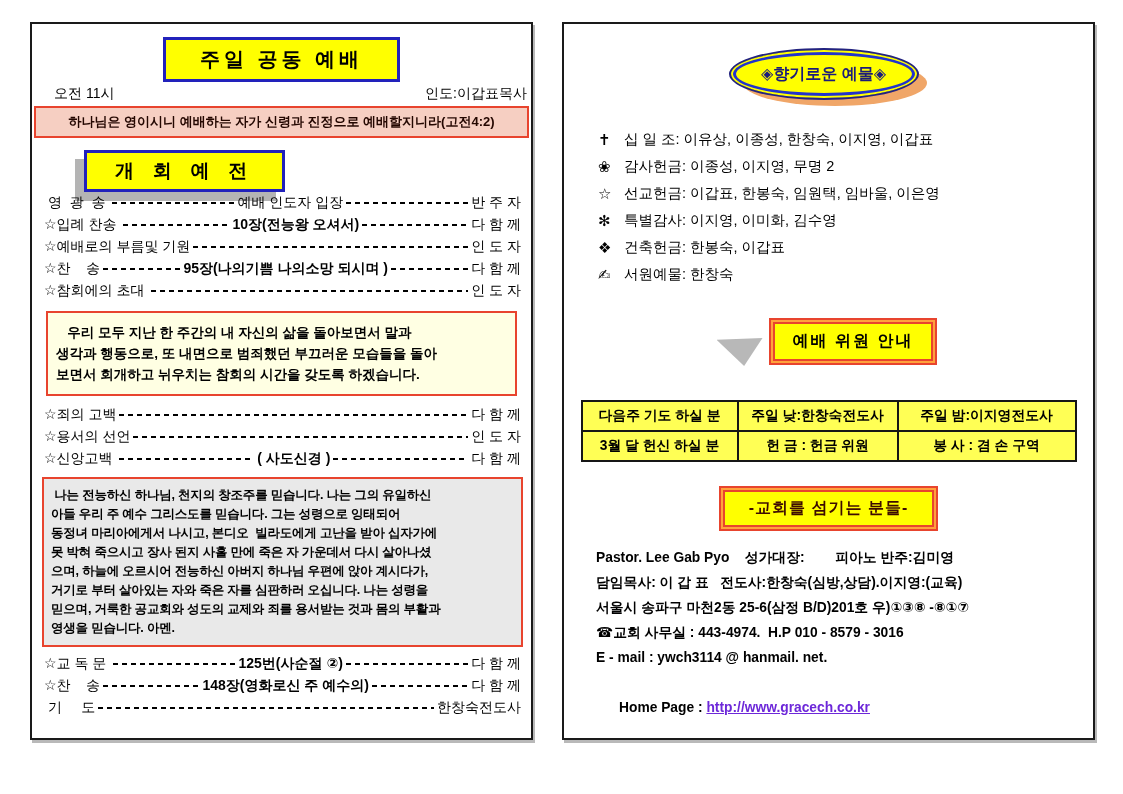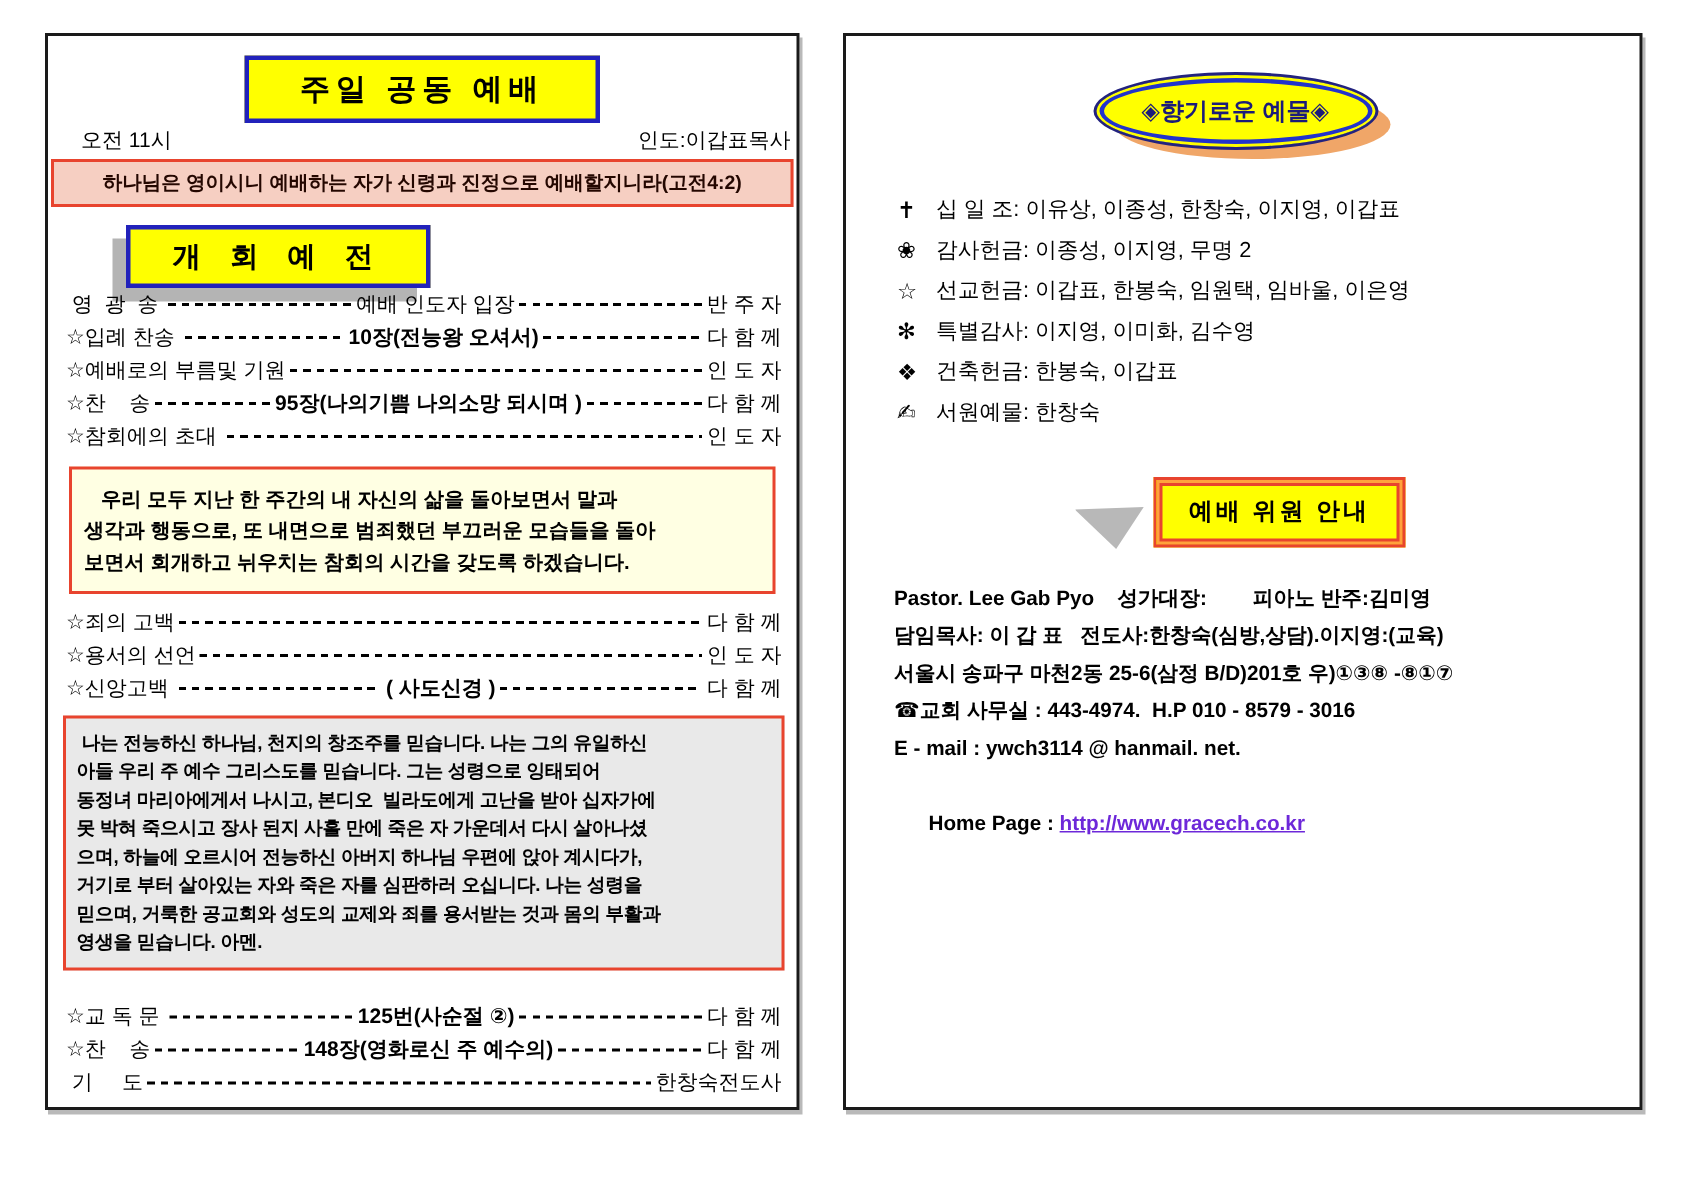--- a/index.html
+++ b/index.html
@@ -13,32 +13,32 @@
   .titleBox{margin:13px auto 0;width:max-content;padding:6px 34px;
     border:3px solid #2222bb;background:#ffff00;font-weight:bold;font-size:20px;
     letter-spacing:4px;}
   .timeRow{display:flex;justify-content:space-between;align-items:center;
     margin:3px 4px 3px 22px;font-size:14px;}
   .verseBanner{margin:2px 2px;border:2px solid #e8442e;background:#f6cfc2;
     color:#240700;font-weight:bold;font-size:13px;text-align:center;
     padding:5px 0;white-space:nowrap;overflow:hidden;}
   .sectionHead{margin:12px 0 0 52px;width:max-content;padding:5px 28px;
     border:3px solid #2222bb;background:#ffff00;font-weight:bold;font-size:19px;
-    letter-spacing:7px;box-shadow:-9px 9px 0 #b4b4b4;}
+    letter-spacing:7px;box-shadow:-9px 9px 0 #b4b4b4;font-family:Liberation Serif, serif;}
   .standNote{text-align:right;margin:10px 38px 2px 0;font-size:13px;}
   .oline{display:flex;align-items:center;margin:0 10px 0 12px;height:22px;
     font-size:14px;white-space:pre;}
   .lead{flex:1;height:2px;margin:0 3px;min-width:10px;
     background:repeating-linear-gradient(90deg,#000 0 5px,transparent 5px 9px);}
   .ol-mid{font-weight:bold;}
   .ol-mid.normal{font-weight:normal;}
   .confessBox{margin:9px 14px 8px 14px;border:2px solid #e8442e;background:#ffffe3;
     font-weight:bold;font-size:13.5px;line-height:21px;padding:9px 4px 9px 8px;
     white-space:pre-wrap;}
-  .creedBox{margin:7px 8px 20px 10px;border:2px solid #e8442e;background:#e9e9e9;
+  .creedBox{margin:7px 8px 6px 10px;border:2px solid #e8442e;background:#e9e9e9;
     font-weight:bold;font-size:12.5px;line-height:19px;letter-spacing:-0.2px;
     padding:7px 2px 7px 7px;white-space:pre-wrap;}
 
   
   .ovalWrap{position:relative;width:200px;height:58px;margin:24px auto 0;}
   .ovalShadow{position:absolute;left:14px;top:12px;width:184px;height:46px;
     background:#f0a668;border-radius:50%;}
   .oval{position:absolute;left:0;top:0;width:186px;height:48px;
     background:#ffff00;border:2px solid #23237f;border-radius:50%;
     box-shadow:inset 0 0 0 2px #ffff00,inset 0 0 0 5px #2233cc;
@@ -201,21 +201,36 @@
       <span class="offerIcon">✍</span>
       <span>서원예물: 한창숙</span>
     </div>
   </div>
 
   <div class="committeeWrap">
     <div class="triangle"></div>
     <div class="committeeBox">예배 위원 안내</div>
   </div>
 
-
+  <table class="wtable">
+    <tbody>
+        <tr>
+      <td class="c1">다음주 기도 하실 분</td>
+      <td class="c2">주일 낮:한창숙전도사</td>
+      <td class="c3">주일 밤:이지영전도사</td>
+    </tr>
+    <tr>
+      <td class="c1">3월 달 헌신 하실 분</td>
+      <td class="c2">헌 금 : 헌금 위원</td>
+      <td class="c3">봉 사 : 겸 손 구역</td>
+    </tr>
+  </tbody>
+    </table>
+
+  <div class="servantsBox">-교회를 섬기는 분들-</div>
 
   <div class="contactBlock">
     <div class="cline">Pastor. Lee Gab Pyo    성가대장:        피아노 반주:김미영</div>
     <div class="cline">담임목사: 이 갑 표   전도사:한창숙(심방,상담).이지영:(교육)</div>
     <div class="cline">서울시 송파구 마천2동 25-6(삼정 B/D)201호 우)①③⑧ -⑧①⑦</div>
     <div class="cline">☎교회 사무실 : 443-4974.  H.P 010 - 8579 - 3016</div>
     <div class="cline">E - mail : ywch3114 @ hanmail. net.</div>
     <div class="cline">
       <span>Home Page : </span><a>http://www.gracech.co.kr</a>
     </div>

